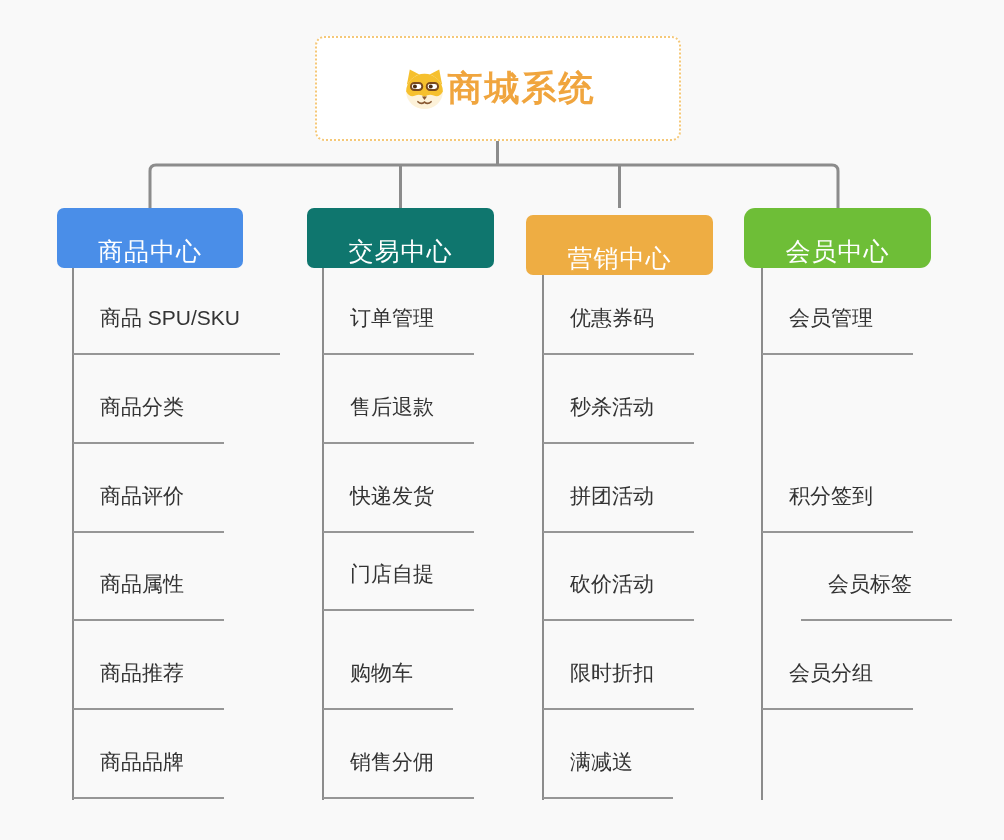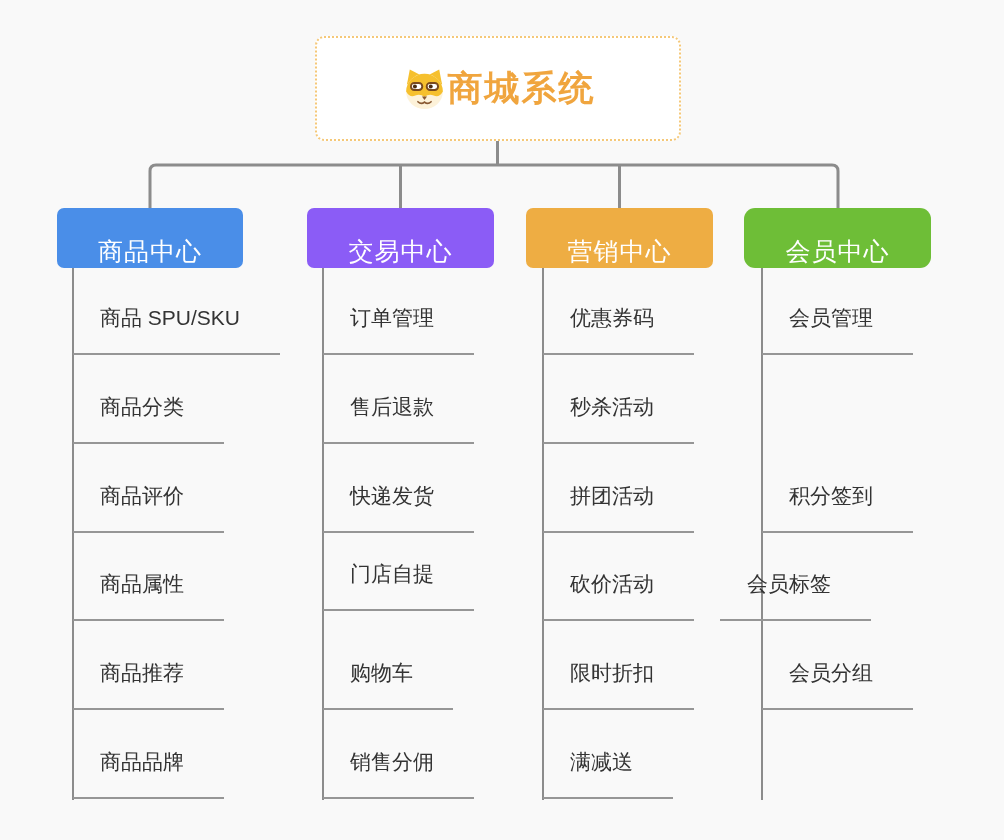--- a/index.html
+++ b/index.html
@@ -82,24 +82,24 @@
         <path d="M28.5 40 h7 l-3.5 4.5 Z" fill="#8a5a33"></path>
         <path d="M23 47 q4.5 4.5 9 0.5 q4.5 4 9 -0.5" stroke="#8a5a33" stroke-width="2.2" fill="none" stroke-linecap="round"></path>
       </svg>
     </span>
     <span class="root-title" style="color: rgb(240, 165, 62);">商城系统</span>
   </div>
 
   <div class="branch" style="left: 57px; width: 186px; background: rgb(74, 142, 232);">
     <span>商品中心</span>
   </div>
-  <div class="branch" style="left: 307px; width: 187px; background: #8b5cf6;">
+  <div class="branch" style="left: 307px; width: 187px; background: #0f766e;">
     <span>交易中心</span>
   </div>
-  <div class="branch" style="left: 526px; width: 187px; background: rgb(238, 173, 67);">
+  <div class="branch" style="left: 526px; width: 187px; background: rgb(238, 173, 67); margin-top: 7px;">
     <span>营销中心</span>
   </div>
   <div class="branch" style="left: 744px; width: 187px; background: rgb(110, 190, 55); border-radius: 11px;">
     <span>会员中心</span>
   </div>
 
   <div class="leaf" style="left:73px;top:313px">商品 SPU/SKU</div>
   <div class="leaf" style="left:73px;top:402px">商品分类</div>
   <div class="leaf" style="left:73px;top:491px">商品评价</div>
   <div class="leaf" style="left:73px;top:579px">商品属性</div>
@@ -115,16 +115,16 @@
 
   <div class="leaf" style="left:543px;top:313px">优惠券码</div>
   <div class="leaf" style="left:543px;top:402px">秒杀活动</div>
   <div class="leaf" style="left:543px;top:491px">拼团活动</div>
   <div class="leaf" style="left:543px;top:579px">砍价活动</div>
   <div class="leaf" style="left:543px;top:668px">限时折扣</div>
   <div class="leaf" style="left:543px;top:757px">满减送</div>
 
   <div class="leaf" style="left:762px;top:313px">会员管理</div>
   <div class="leaf" style="left:762px;top:491px">积分签到</div>
-  <div class="leaf" style="left:720px;top:579px">会员标签</div>
+  <div class="leaf" style="left:801px;top:579px">会员标签</div>
   <div class="leaf" style="left:762px;top:668px">会员分组</div>
 
 </div>
 
 </body></html>

